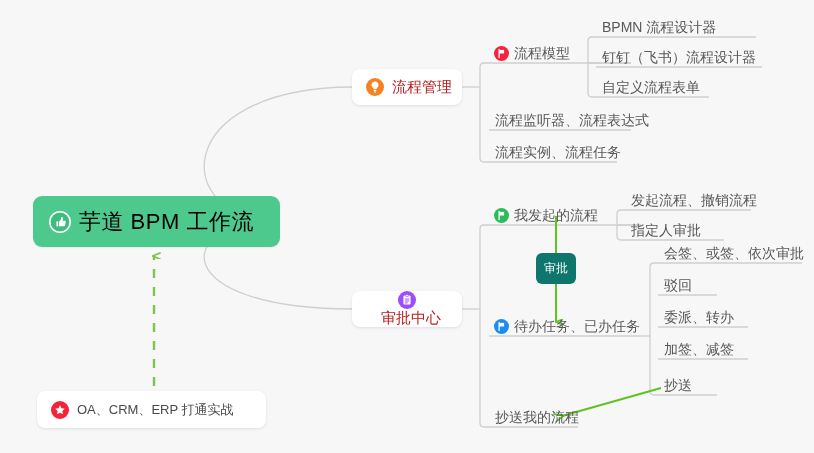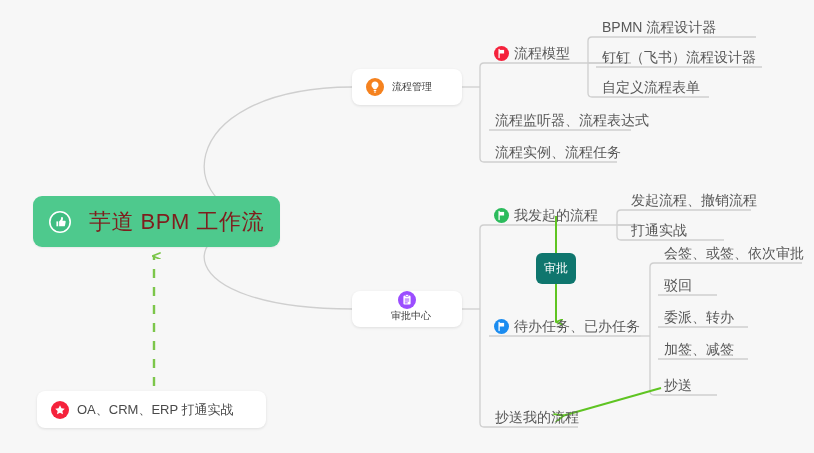--- a/index.html
+++ b/index.html
@@ -19,40 +19,40 @@
     left:33px;top:196px;
     width:247px;height:51px;
     background:#4ec98d;
     border-radius:9px;
     display:flex;align-items:center;
     box-sizing:border-box;
     padding-left:16px;
     box-shadow:0 1px 2px rgba(0,0,0,0.06);
   }
   .root-label{
-    color:#7f1d1d;
+    color:#000000;
     font-size:22px;
     letter-spacing:0.5px;
-    margin-left:18px;
+    margin-left:8px;
     white-space:nowrap;
   }
 
   
   .card{
     position:absolute;
     background:#ffffff;
     border-radius:8px;
     box-shadow:0 1px 3px rgba(0,0,0,0.10);
     display:flex;align-items:center;
     box-sizing:border-box;
     padding:0 14px;
     white-space:nowrap;
   }
   .card .card-label{
-    font-size:10px;color:#404040;margin-left:8px;
+    font-size:15px;color:#b91c1c;margin-left:8px;
   }
   #node-process-mgmt{left:352px;top:69px;width:110px;height:36px;}
   #node-approve-center{left:352px;top:291px;width:110px;height:36px;flex-direction:column;}
   #node-oa{left:37px;top:391px;width:229px;height:37px;}
   #node-oa .card-label{font-size:13px;color:#4a4a4a;}
 
   
   .leaf{
     position:absolute;
     white-space:nowrap;
@@ -260,21 +260,21 @@
   </div>
 
   <div class="leaf" style="left:490px;top:408px;">
     <span>抄送我的流程</span>
   </div>
 
   <div class="leaf" style="left:626px;top:191px;">
     <span>发起流程、撤销流程</span>
   </div>
   <div class="leaf" style="left:626px;top:221px;">
-    <span>打通实战</span>
+    <span>指定人审批</span>
   </div>
 
   <div class="leaf" style="left:659px;top:244px;">
     <span>会签、或签、依次审批</span>
   </div>
   <div class="leaf" style="left:659px;top:276px;">
     <span>驳回</span>
   </div>
   <div class="leaf" style="left:659px;top:308px;">
     <span>委派、转办</span>

